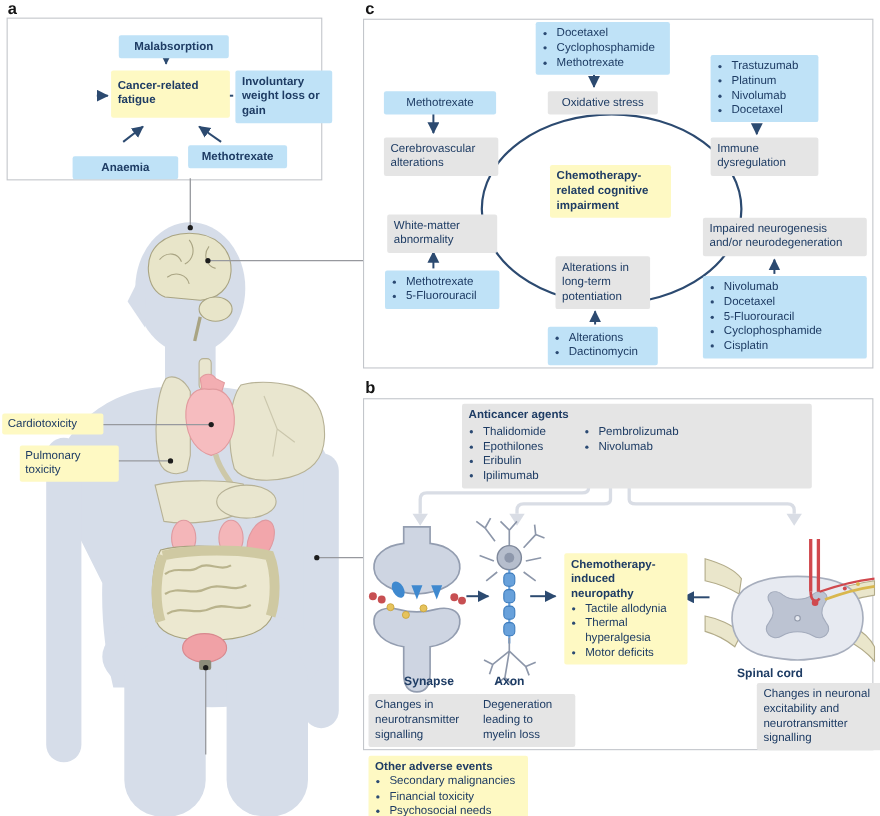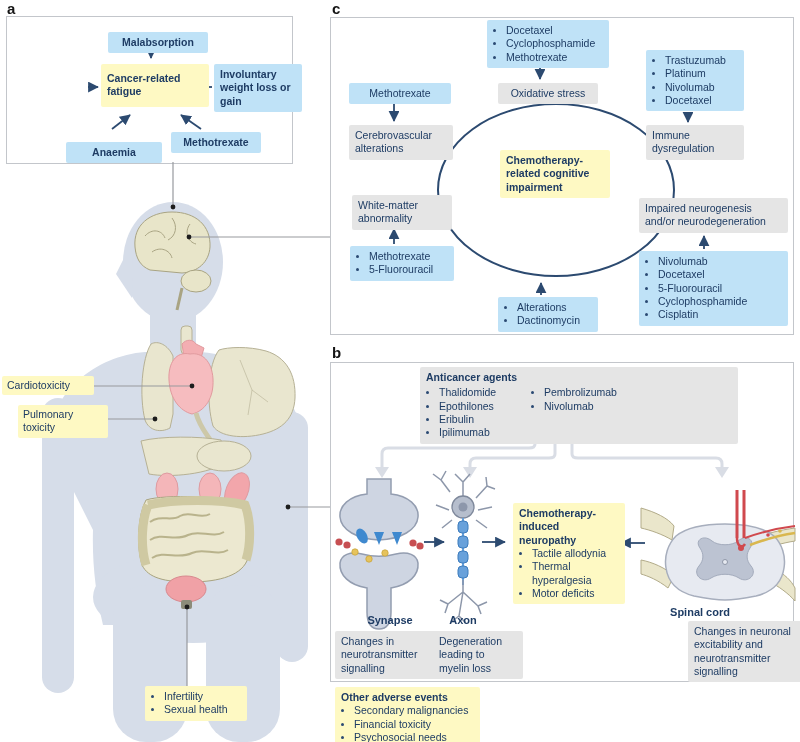--- a/index.html
+++ b/index.html
@@ -225,20 +225,22 @@
   <div class="box pink b" style="left:500px;top:150px;width:98px;">
     <span>Chemotherapy-related cognitive impairment</span></div>
   <div class="box gray" style="left:352px;top:195px;width:88px;">
     <span>White-matter abnormality</span></div>
   <div class="box blue" style="left:350px;top:246px;width:92px;">
     <ul>
       <li>Methotrexate</li>
       <li>5-Fluorouracil</li>
     </ul>
   </div>
+  <div class="box gray" style="left:505px;top:233px;width:74px;">
+    <span>Alterations in long-term potentiation</span></div>
   <div class="box blue" style="left:498px;top:297px;width:88px;">
     <ul>
       <li>Alterations</li>
       <li>Dactinomycin</li>
     </ul>
   </div>
   <div class="box gray" style="left:639px;top:198px;width:137px;">
     <span>Impaired neurogenesis and/or neurodegeneration</span></div>
   <div class="box blue" style="left:639px;top:251px;width:137px;">
     <ul>
@@ -283,26 +285,20 @@
     <span>Changes in neurotransmitter signalling</span></div>
   <div class="box gray" style="left:433px;top:631px;width:78px;">
     <span>Degeneration leading to myelin loss</span></div>
   <div class="box gray" style="left:688px;top:621px;width:108px;">
     <span>Changes in neuronal excitability and neurotransmitter signalling</span></div>
 
   <div class="box pink" style="left:2px;top:376px;width:82px;padding:3px 5px;">
     <span>Cardiotoxicity</span></div>
   <div class="box pink" style="left:18px;top:405px;width:80px;padding:3px 5px;">
     <span>Pulmonary toxicity</span></div>
-  <div class="box pink" style="left:145px;top:686px;width:90px;">
-    <ul>
-      <li>Infertility</li>
-      <li>Sexual health</li>
-    </ul>
-  </div>
 
   <div class="box pink" style="left:335px;top:687px;width:133px;">
     <div class="b">Other adverse events</div>
     <ul>
       <li>Secondary malignancies</li>
       <li>Financial toxicity</li>
       <li>Psychosocial needs</li>
     </ul>
   </div>
 

